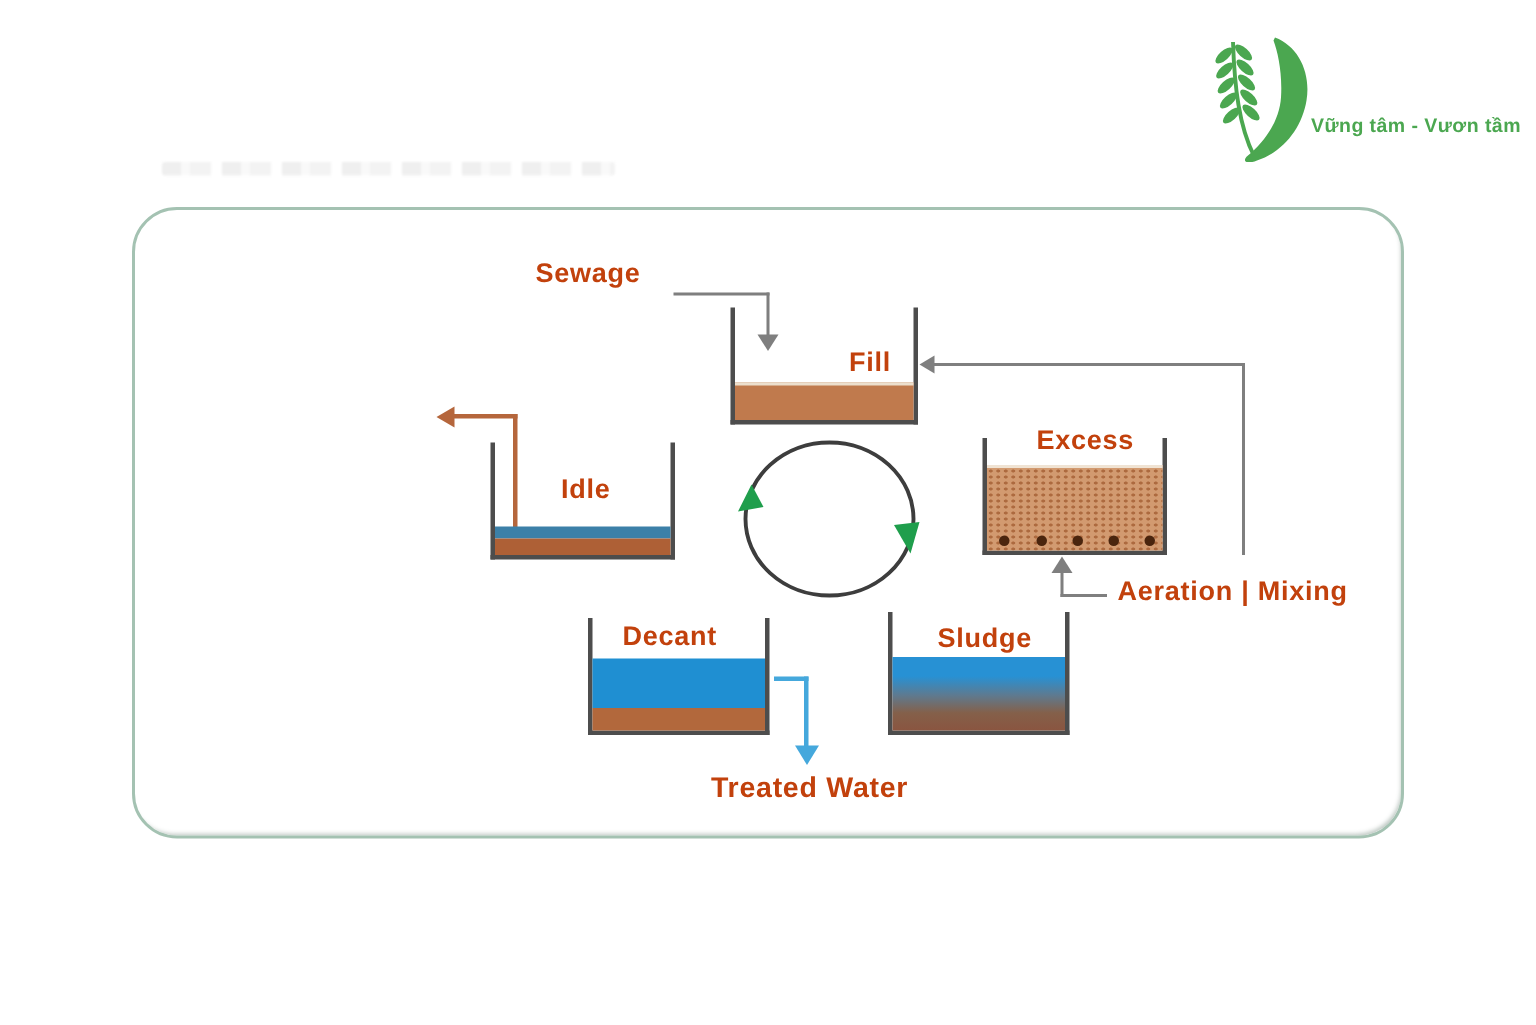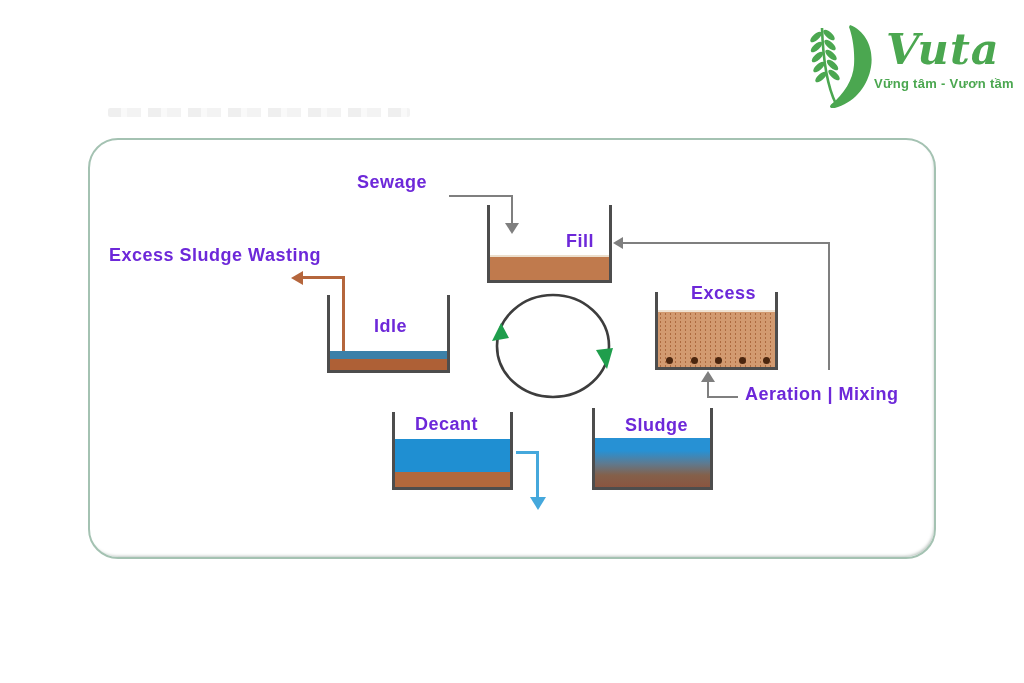--- a/index.html
+++ b/index.html
@@ -18,21 +18,21 @@
   .watermark{position:absolute;left:108px;top:108px;width:302px;height:9px;border-radius:2px;
              background:repeating-linear-gradient(90deg,#e2e2e2 0 13px,#f5f5f5 13px 19px,#eaeaea 19px 33px,#ffffff 33px 40px);
              opacity:.55;filter:blur(.6px);}
 
   
   .panel{position:absolute;left:88px;top:138px;width:844px;height:417px;
          border:2px solid #a4c2b2;border-radius:30px;background:#ffffff;
          box-shadow:inset -2px -3px 3px -2px rgba(110,130,120,.45);}
 
   
-  .lbl{position:absolute;color:#6d28d9;font-weight:700;font-size:18px;
+  .lbl{position:absolute;color:#c2410c;font-weight:700;font-size:18px;
        letter-spacing:.5px;white-space:nowrap;text-align:center;}
 
   
   .tank{position:absolute;border-left:3px solid #4d4d4d;border-right:3px solid #4d4d4d;
         border-bottom:3px solid #4d4d4d;box-sizing:border-box;}
   .layer{position:absolute;left:0;right:0;}
 
   
   .hline,.vline{position:absolute;background:#7f7f7f;}
   .tri{position:absolute;width:0;height:0;}
@@ -68,21 +68,20 @@
         <ellipse cx="24" cy="21" rx="7.2" ry="3.1" transform="rotate(42 24 21)"></ellipse>
         <ellipse cx="11.5" cy="33" rx="7.2" ry="3.1" transform="rotate(-42 11.5 33)"></ellipse>
         <ellipse cx="25" cy="31" rx="7.2" ry="3.1" transform="rotate(42 25 31)"></ellipse>
         <ellipse cx="13" cy="43" rx="7.2" ry="3.1" transform="rotate(-42 13 43)"></ellipse>
         <ellipse cx="26.5" cy="41" rx="7.2" ry="3.1" transform="rotate(42 26.5 41)"></ellipse>
         <ellipse cx="15" cy="53" rx="7.2" ry="3.1" transform="rotate(-42 15 53)"></ellipse>
         <ellipse cx="28" cy="51" rx="7.2" ry="3.1" transform="rotate(42 28 51)"></ellipse>
       </g>
       <path d="M44,1 C60,7 68,25 65,43 C62,61 50,77 32,83 C26,85.5 22,84 25,80.5 C38,70 47,56 48,41 C49,25 46,11 43,3 Z" fill="#4ba750"></path>
     </svg>
-    <div class="brand-name">Vuta</div>
     <div class="brand-tagline">Vững tâm - Vươn tầm</div>
   </div>
 
   <div class="watermark"></div>
 
   <div class="panel"></div>
 
   <div class="lbl" style="left:357px;top:172px;">Sewage</div>
   <div class="hline" style="left:449px;top:195px;width:64px;height:2px;"></div>
   <div class="vline" style="left:511px;top:195px;width:2px;height:29px;"></div>
@@ -90,21 +89,20 @@
 
   <div class="tank" style="left:487px;top:205px;width:125px;height:78px;">
     <div class="layer" style="bottom:0;height:23px;background:#c07a4d;border-top:2px solid #ecdfcd;"></div>
   </div>
   <div class="lbl" style="left:538px;top:231px;margin-left:28px;">Fill</div>
 
   <div class="tri arr-left-gray" style="left:613px;top:237px;"></div>
   <div class="hline" style="left:622px;top:242px;width:208px;height:2px;"></div>
   <div class="vline" style="left:828px;top:242px;width:2px;height:128px;"></div>
 
-  <div class="lbl" style="left:109px;top:245px;">Excess Sludge Wasting</div>
   <div class="tri arr-left-brown" style="left:291px;top:271px;"></div>
   <div class="hline brown-line" style="left:302px;top:276px;width:43px;height:3px;"></div>
   <div class="vline brown-line" style="left:342px;top:276px;width:3px;height:78px;"></div>
 
   <div class="tank" style="left:327px;top:295px;width:123px;height:78px;">
     <div class="layer" style="bottom:11px;height:8px;background:#3c80a8;"></div>
     <div class="layer" style="bottom:0;height:11px;background:#ae6036;"></div>
   </div>
   <div class="lbl" style="left:374px;top:316px;">Idle</div>
 
@@ -138,14 +136,15 @@
 
   <div class="tank" style="left:392px;top:412px;width:121px;height:78px;">
     <div class="layer" style="bottom:15px;height:33px;background:#1f8fd2;"></div>
     <div class="layer" style="bottom:0;height:15px;background:#b2683c;"></div>
   </div>
   <div class="lbl" style="left:415px;top:414px;">Decant</div>
 
   <div class="hline blue-line" style="left:516px;top:451px;width:23px;height:3px;"></div>
   <div class="vline blue-line" style="left:536px;top:451px;width:3px;height:48px;"></div>
   <div class="tri arr-down-blue" style="left:530px;top:497px;"></div>
+  <div class="lbl" style="left:474px;top:515px;font-size:19px;">Treated Water</div>
 
 </div>
 
 </body></html>

